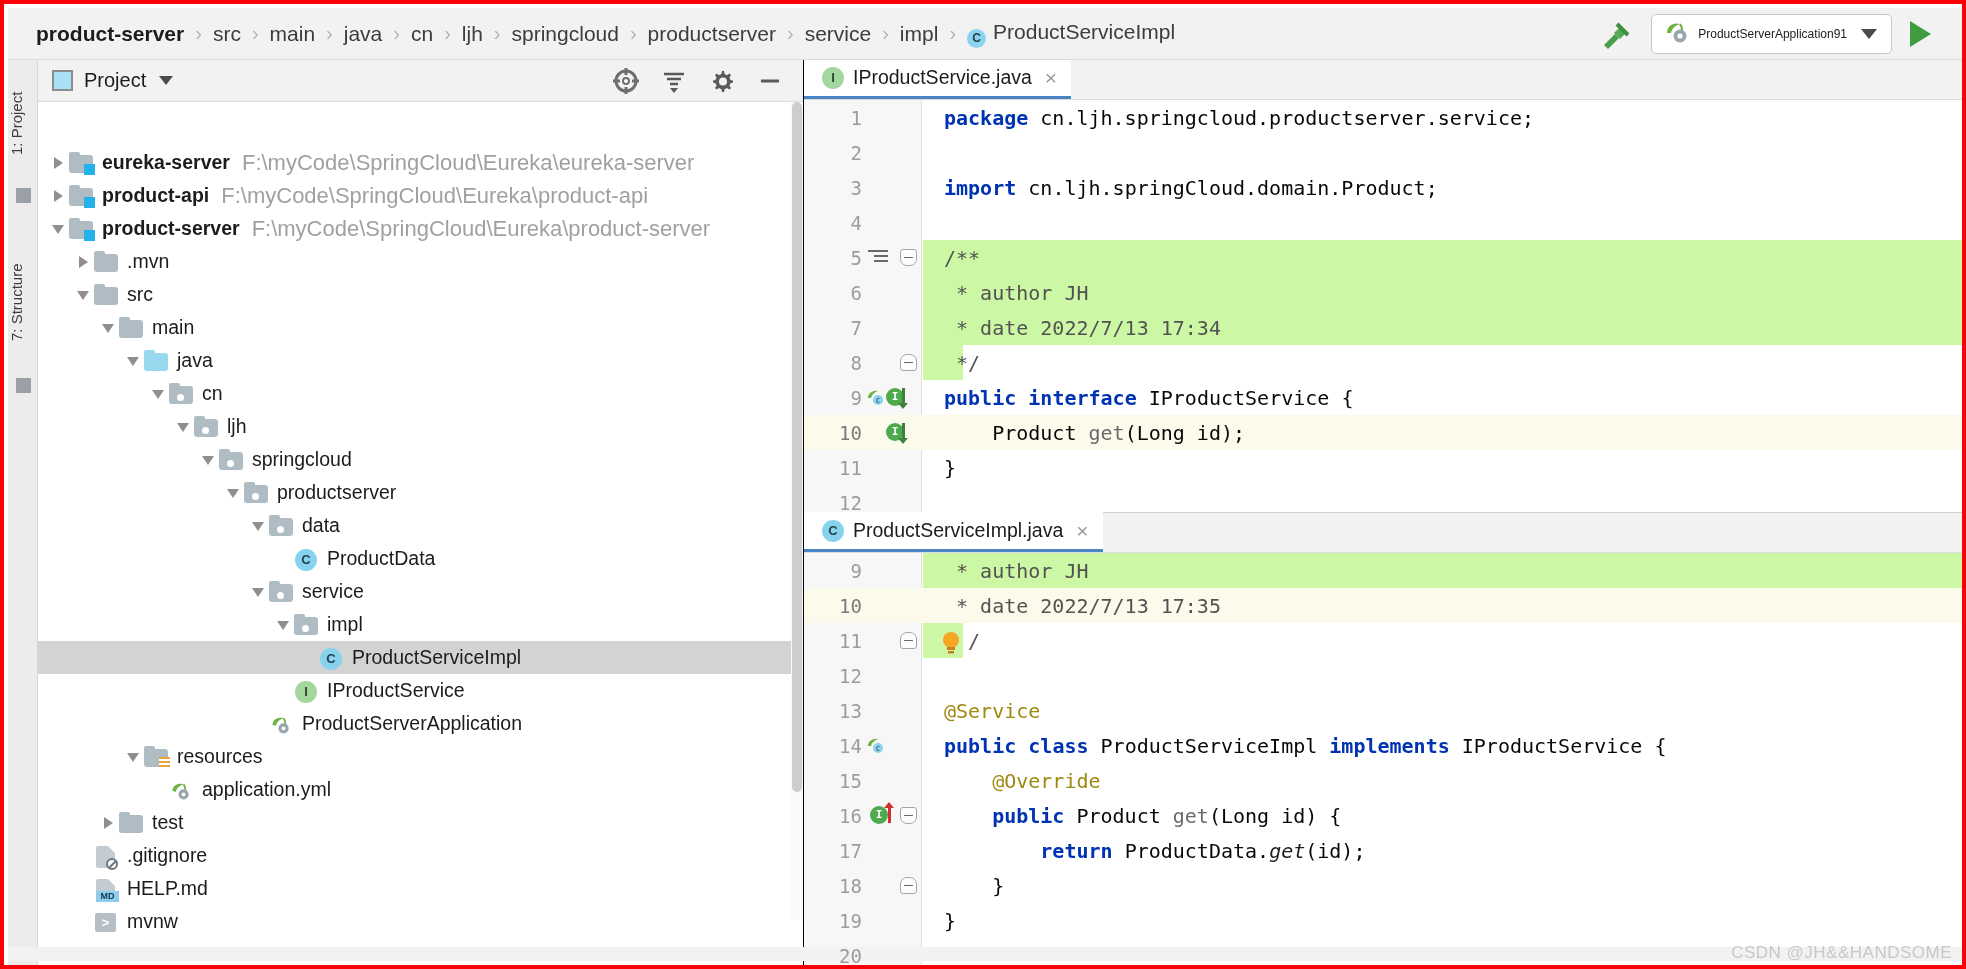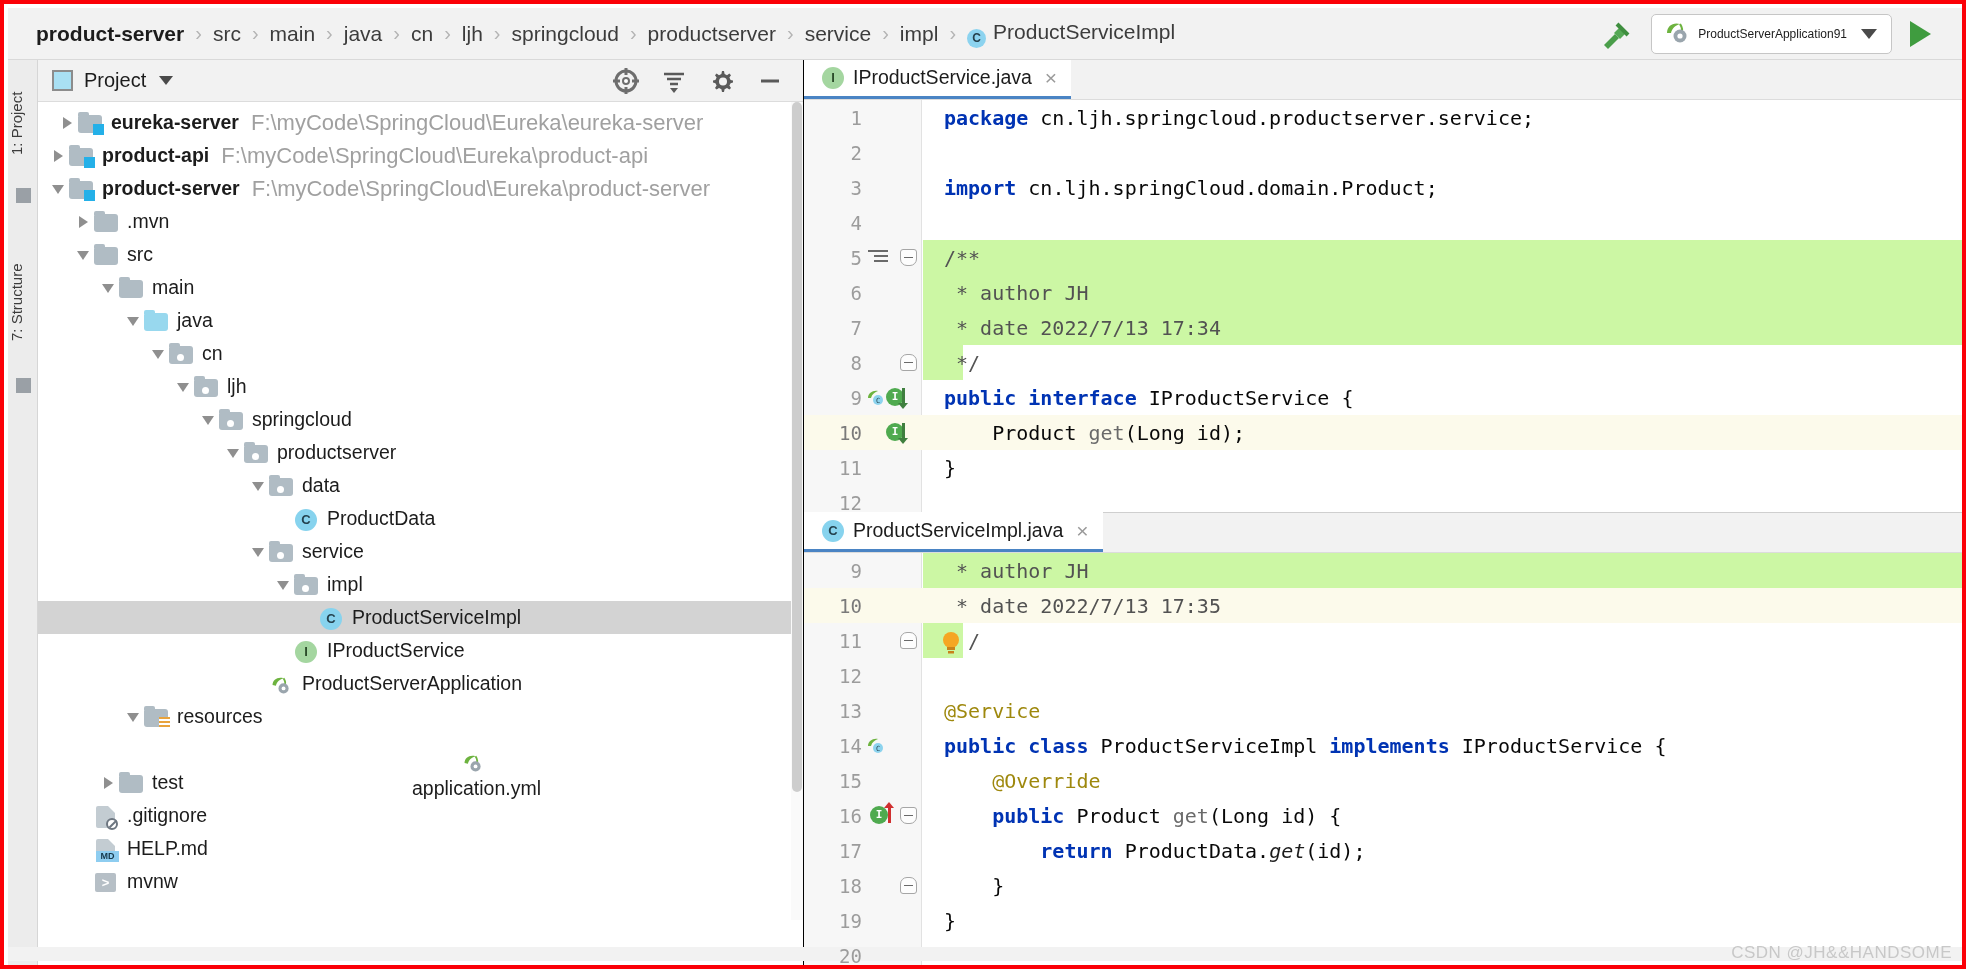--- a/index.html
+++ b/index.html
@@ -419,21 +419,21 @@
           </svg>
         </div>
         <div class="ptool">
           <svg width="28" height="28" viewBox="0 0 28 28">
             <path d="M5 14 H23" stroke="#5a5a5a" stroke-width="3"></path>
           </svg>
         </div>
       </div>
     </div>
     <div class="tree" id="tree">
-        <div class="trow" style="padding-left: 21px;">
+        <div class="trow" style="padding-left: 12px; margin-top: 40px;">
           <span class="arrow r"></span>
           <span class="ticon">
             <span class="fld">
               <span class="badge-blue"></span>
             </span>
           </span>
           <span class="tlabel bold">eureka-server</span>
           <span class="tpath">F:\myCode\SpringCloud\Eureka\eureka-server</span>
         </div>
         <div class="trow" style="padding-left: 12px;">
@@ -582,21 +582,21 @@
         </div>
         <div class="trow" style="padding-left: 87px;">
           <span class="arrow d"></span>
           <span class="ticon">
             <span class="fld">
               <span class="badge-lines"></span>
             </span>
           </span>
           <span class="tlabel">resources</span>
         </div>
-        <div class="trow" style="padding-left: 112px; flex-direction: column;">
+        <div class="trow" style="padding-left: 112px;">
           <span class="arrow"></span>
           <span class="ticon">
             <span class="spring-ico"><svg width="22" height="22" viewBox="0 0 26 26">
                 <path d="M3 13 C3 7 9 3 16 5 C12 6 8 9 7 14 Z" fill="#6db33f"></path>
                 <path d="M16 5 C18 8 19 11 17 14" stroke="#6db33f" stroke-width="2.2" fill="none"></path>
                 <circle cx="16" cy="17" r="6" fill="#9aa5ad"></circle>
                 <circle cx="16" cy="17" r="2.3" fill="#fff"></circle>
               </svg></span>
           </span>
           <span class="tlabel">application.yml</span>

